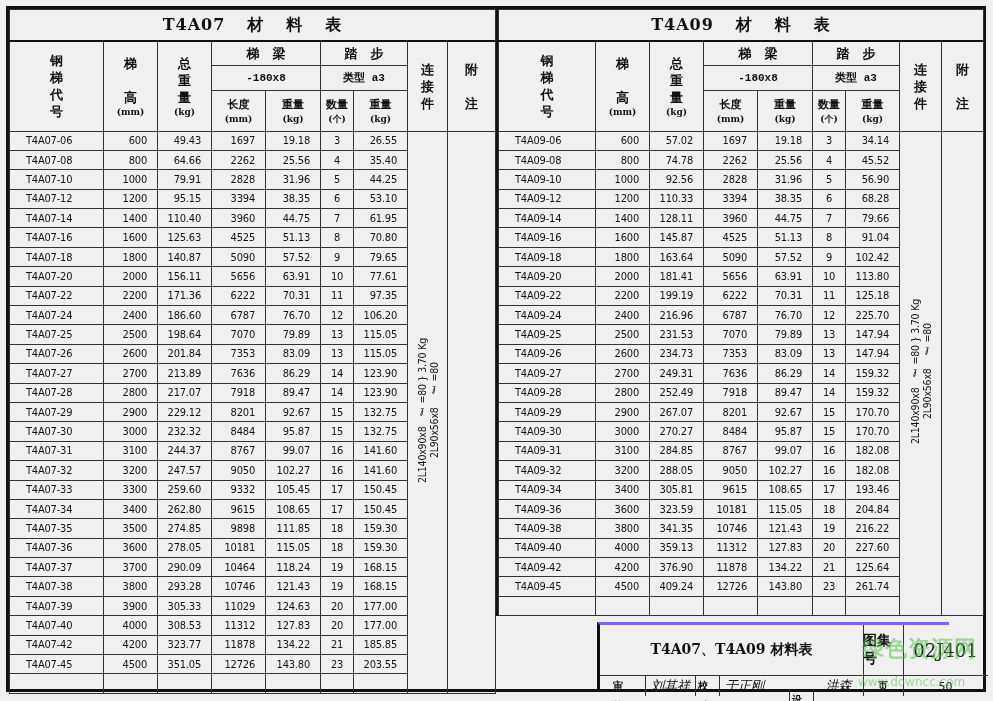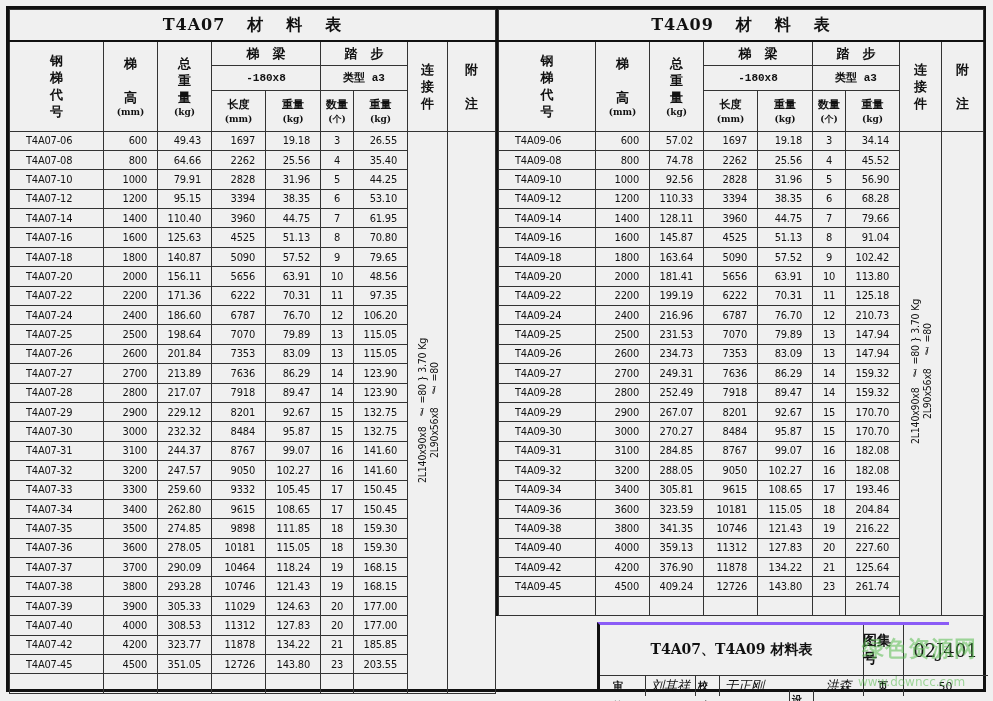--- a/index.html
+++ b/index.html
@@ -159,21 +159,21 @@
         <td class="">9</td>
         <td class="num">79.65</td>
       </tr>
       <tr class="data">
         <td class="code">T4A07-20</td>
         <td class="num">2000</td>
         <td class="num">156.11</td>
         <td class="num">5656</td>
         <td class="num">63.91</td>
         <td class="">10</td>
-        <td class="num">48.56</td>
+        <td class="num">77.61</td>
       </tr>
       <tr class="data">
         <td class="code">T4A07-22</td>
         <td class="num">2200</td>
         <td class="num">171.36</td>
         <td class="num">6222</td>
         <td class="num">70.31</td>
         <td class="">11</td>
         <td class="num">97.35</td>
       </tr>
@@ -494,21 +494,21 @@
         <td class="">11</td>
         <td class="num">125.18</td>
       </tr>
       <tr class="data">
         <td class="code">T4A09-24</td>
         <td class="num">2400</td>
         <td class="num">216.96</td>
         <td class="num">6787</td>
         <td class="num">76.70</td>
         <td class="">12</td>
-        <td class="num">210.73</td>
+        <td class="num">225.70</td>
       </tr>
       <tr class="data">
         <td class="code">T4A09-25</td>
         <td class="num">2500</td>
         <td class="num">231.53</td>
         <td class="num">7070</td>
         <td class="num">79.89</td>
         <td class="">13</td>
         <td class="num">147.94</td>
       </tr>

